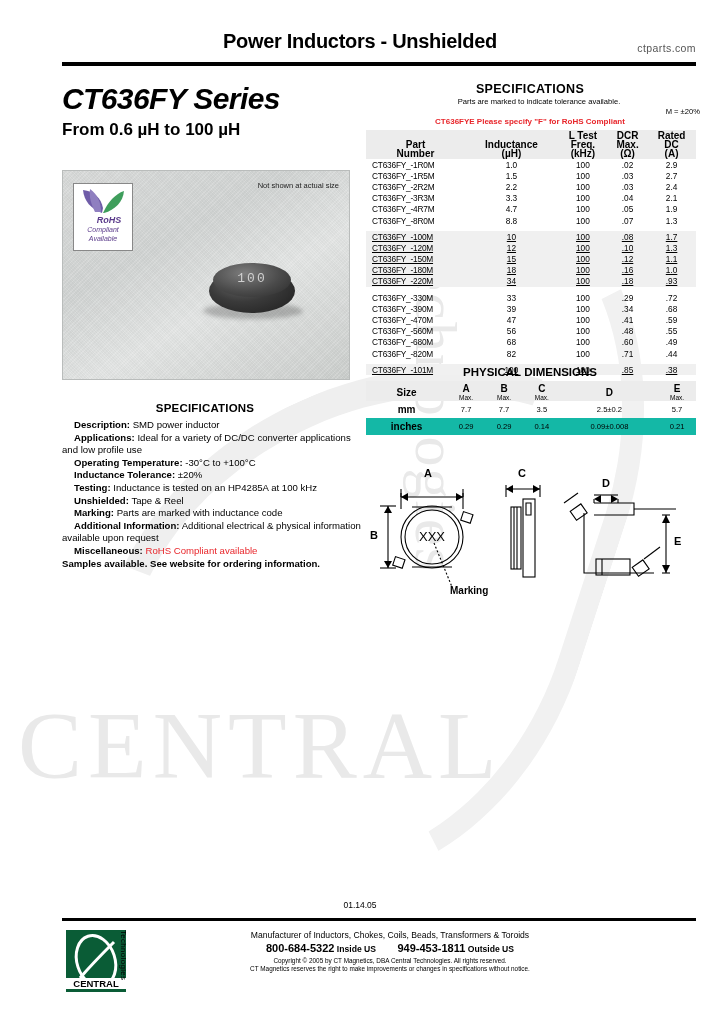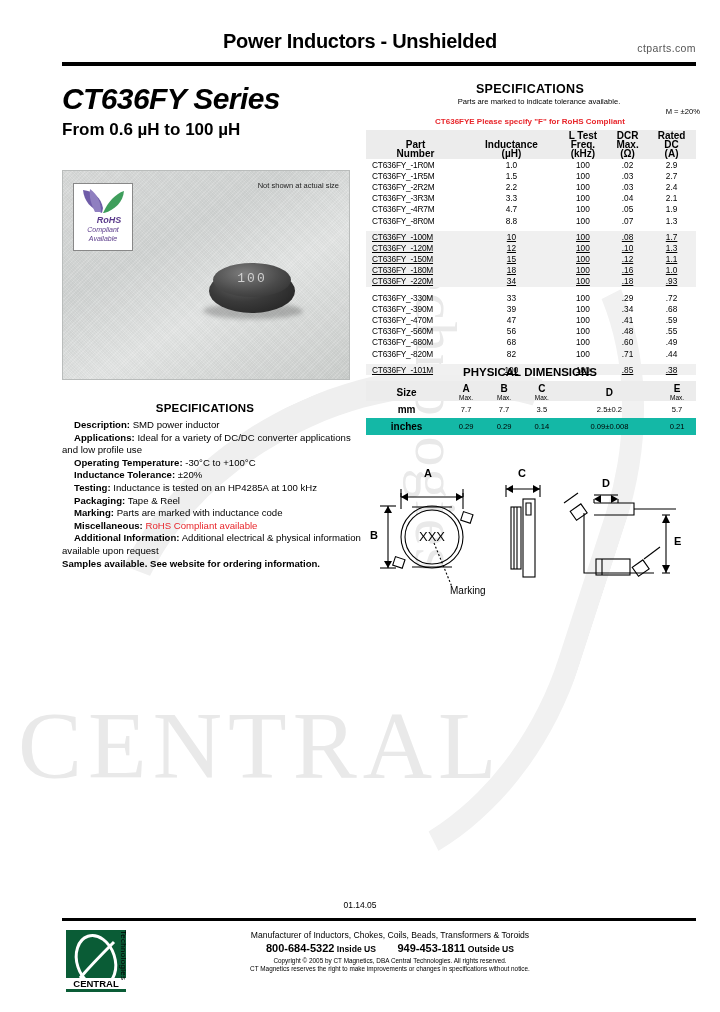--- a/index.html
+++ b/index.html
@@ -158,24 +158,24 @@
       </div>
     </div>
 
     <div class="char-title">SPECIFICATIONS</div>
     <div class="char-list" id="char-list">
         <div><span class="k">Description:</span><span> SMD power inductor</span></div>
         <div><span class="k">Applications:</span><span> Ideal for a variety of DC/DC converter applications and low profile use</span></div>
         <div><span class="k">Operating Temperature:</span><span> -30°C to +100°C</span></div>
         <div><span class="k">Inductance Tolerance:</span><span> ±20%</span></div>
         <div><span class="k">Testing:</span><span> Inductance is tested on an HP4285A at 100 kHz</span></div>
-        <div><span class="k">Packaging:</span><span> Tape &amp; Reel</span></div>
+        <div><span class="k">Unshielded:</span><span> Tape &amp; Reel</span></div>
         <div><span class="k">Marking:</span><span> Parts are marked with inductance code</span></div>
+        <div><span class="k">Additional Information:</span><span> Additional electrical &amp; physical information available upon request</span></div>
         <div><span class="k">Miscellaneous:</span><span class="red"> RoHS Compliant available</span></div>
-        <div><span class="k">Additional Information:</span><span> Additional electrical &amp; physical information available upon request</span></div>
         <div style="font-weight: bold;">Samples available. See website for ordering information.</div>
       </div>
 
     <div class="spec-title">SPECIFICATIONS</div>
     <div class="spec-sub">Parts are marked to indicate tolerance available.</div>
     <div class="spec-tol">M = ±20%</div>
     <div class="spec-rohs red">CT636FYE  Please specify "F" for RoHS Compliant</div>
 
     <table class="tbl" id="spec-table">
       <thead>
@@ -419,21 +419,21 @@
           <polygon points="300,60 296,68 304,68"></polygon>
             <polygon points="300,118 296,110 304,110"></polygon>
         </g>
         <text x="66" y="86" text-anchor="middle" font-size="13" font-family="Liberation Sans, sans-serif" id="mk-code">XXX</text>
       </svg>
       <div class="dl" style="left:58px;top:12px;">A</div>
       <div class="dl" style="left:4px;top:74px;">B</div>
       <div class="dl" style="left:152px;top:12px;">C</div>
       <div class="dl" style="left:236px;top:22px;">D</div>
       <div class="dl" style="left:308px;top:80px;">E</div>
-      <div class="dl" style="left:84px;top:130px;font-size:10px;font-weight:normal;">Marking</div>
+      <div class="dl" style="left:84px;top:130px;font-size:10px;font-weight:bold;">Marking</div>
     </div>
 
     <div class="date">01.14.05</div>
     <div class="foot-rule"></div>
 
     <div class="logo">
       <svg viewBox="0 0 60 62" width="60" height="62">
         <ellipse cx="30" cy="31" rx="19" ry="26" fill="none" stroke="#fff" stroke-width="3" transform="rotate(-18 30 31)"></ellipse>
         <path d="M14 48 C26 34 38 22 48 12" stroke="#fff" stroke-width="3" fill="none"></path>
       </svg>

